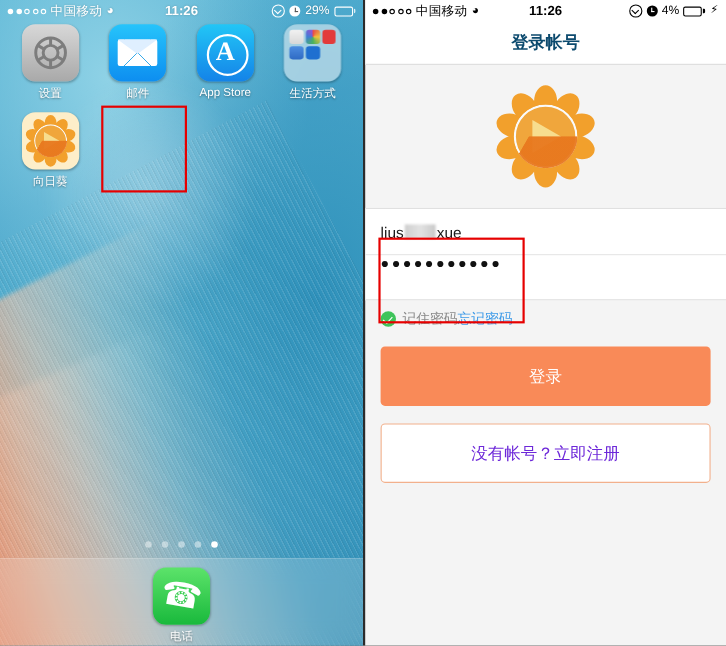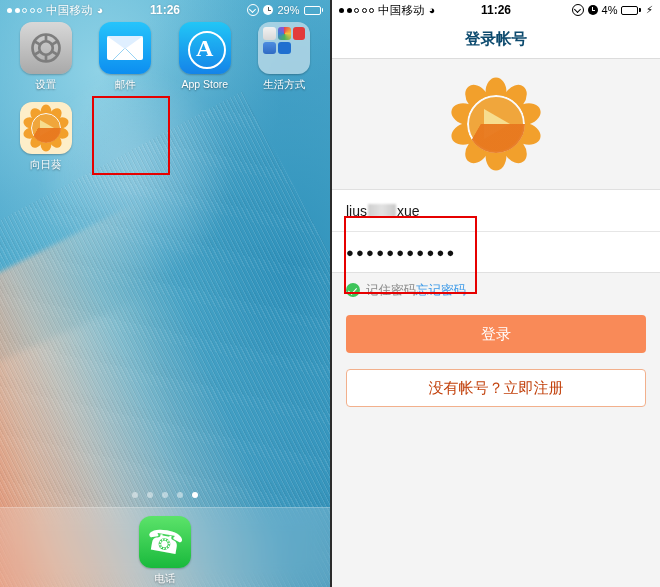--- a/index.html
+++ b/index.html
@@ -163,41 +163,41 @@
   .sf-core{position:absolute;left:50%;top:50%;width:58px;height:58px;margin:-29px 0 0 -29px;
     border-radius:50%;background:#f0a63c;overflow:hidden;}
   .sf-core-ring{position:absolute;inset:0;border-radius:50%;border:2px solid #fafafa;}
   .sf-tri{position:absolute;left:17px;top:14px;width:0;height:0;
     border-top:15px solid transparent;border-bottom:15px solid transparent;
     border-left:26px solid #f7dd8e;}
   .sf-shade{position:absolute;left:0;bottom:0;width:100%;height:50%;
     background:linear-gradient(120deg, rgba(232,120,30,.0) 18%, rgba(232,120,30,.95) 19%);}
 
   .form{background:#fff;border-top:1px solid #e0e0e0;border-bottom:1px solid #e0e0e0;}
-  .field{height:41px;display:flex;align-items:center;padding:0 14px;box-sizing:border-box;}
+  .field{height:41px;display:flex;padding:0 14px;box-sizing:border-box;}
   .field + .field{border-top:1px solid #e6e6e6;}
   .fv{font-size:14px;color:#1a1a1a;display:flex;align-items:center;}
   .redact{display:inline-block;width:28px;height:13px;margin:0 1px;
     background:linear-gradient(90deg,#cfcfcf,#e2e2e2,#c9c9c9);filter:blur(1.2px);vertical-align:middle;}
   .pw-dots{font-size:13px;letter-spacing:2.2px;color:#111;}
 
   .optrow{height:34px;display:flex;align-items:center;justify-content:flex-start;
     padding:0 14px;box-sizing:border-box;}
   .chk{display:flex;align-items:center;gap:6px;}
   .chk-mark{width:14px;height:14px;border-radius:50%;background:#3ec45a;position:relative;}
   .chk-mark::after{content:"";position:absolute;left:4px;top:3.2px;width:4px;height:7px;
     border-right:1.8px solid #fff;border-bottom:1.8px solid #fff;transform:rotate(42deg);}
   .chk-label{font-size:12.5px;color:#8a8a8a;}
   .forgot{font-size:12.5px;color:#3d9ae8;}
 
   .btn-area{padding:8px 14px 0;}
-  .btn{height:38px;border-radius:4px;display:flex;align-items:center;justify-content:center;
+  .btn{height:54px;border-radius:4px;display:flex;align-items:center;justify-content:center;
     font-size:15px;box-sizing:border-box;}
   .btn-login{background:#f98a58;color:#fff;}
-  .btn-reg{background:#fff;border:1px solid #f2b08c;color:#c2410c;margin-top:16px;}
+  .btn-reg{background:#fff;border:1px solid #f2b08c;color:#6d28d9;margin-top:16px;}
 </style>
 </head>
 <body>
 
 <div class="stage">
 
   <div class="phone-left">
     <div class="wp-base"></div>
     <div class="wp-haze"></div>
     <div class="wp-dune"></div>

